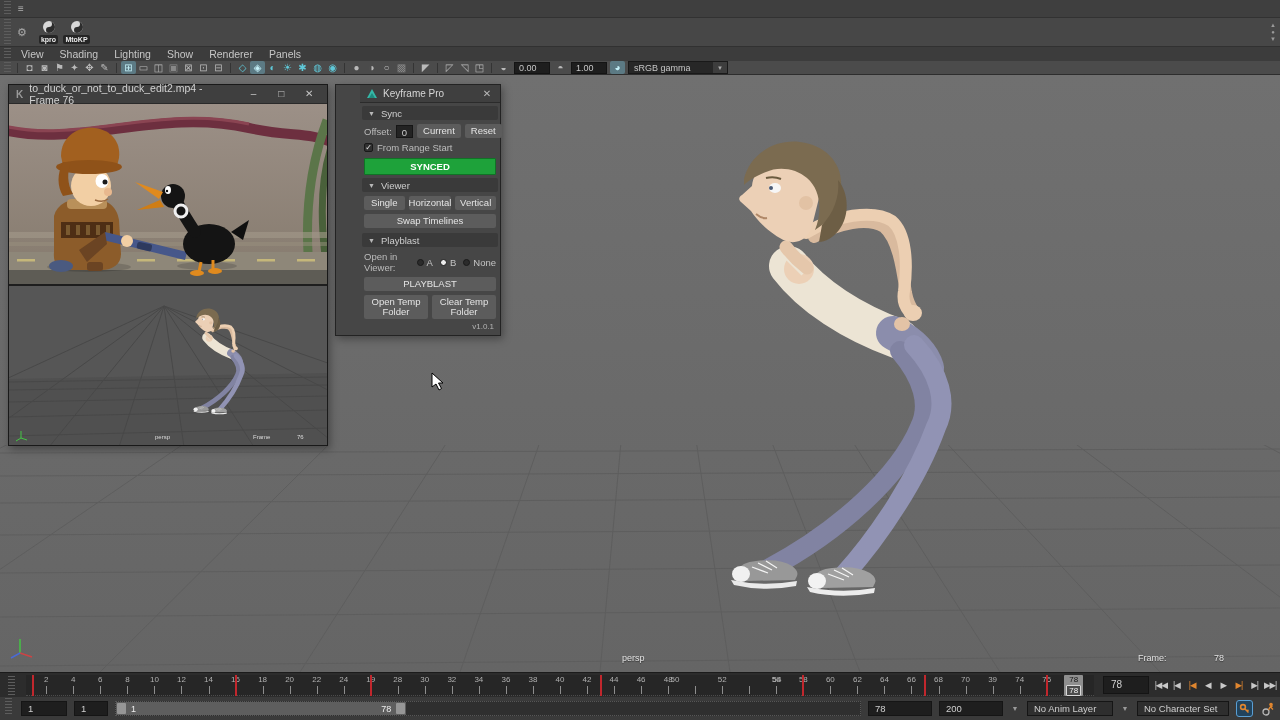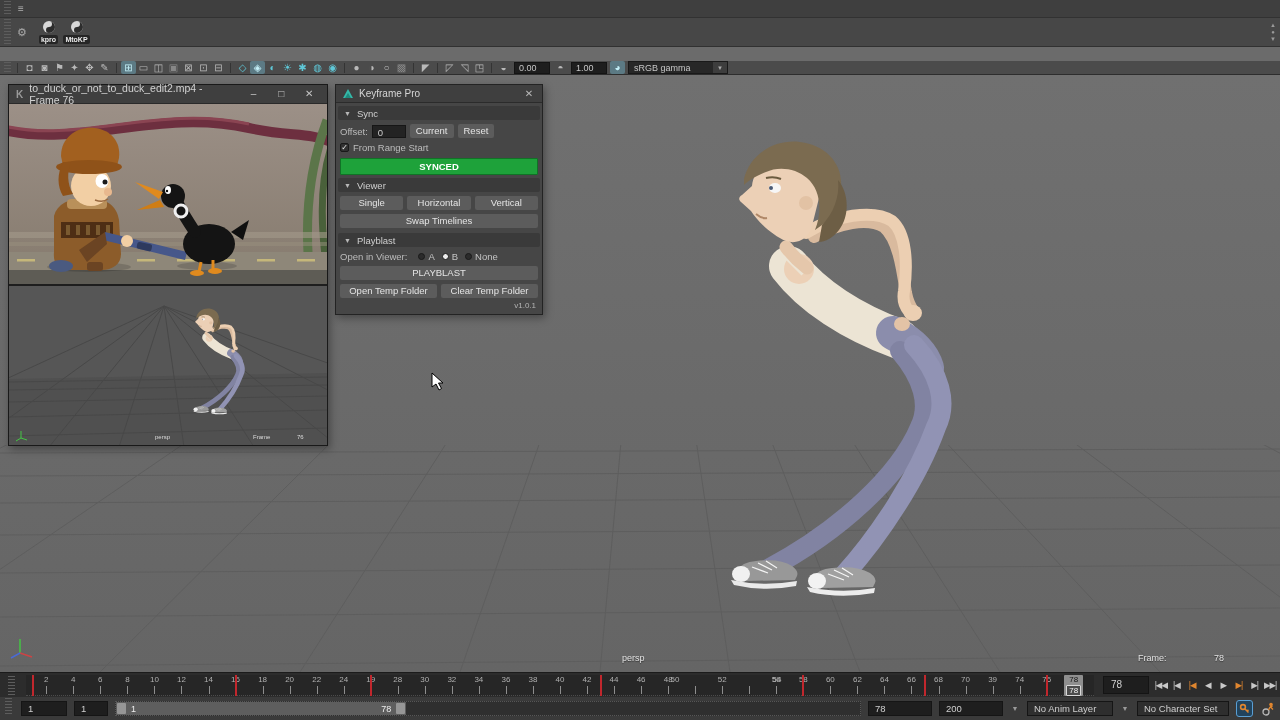--- a/index.html
+++ b/index.html
@@ -44,21 +44,21 @@
 
 #viewer-win{position:absolute;left:8px;top:84px;width:320px;background:#3a3a3a;border:1px solid #191919;z-index:10;box-shadow:2px 3px 8px rgba(0,0,0,.35);}
 .wtitle{height:19px;background:#3f3f3f;display:flex;align-items:center;font-size:10.5px;color:#d2d2d2;padding:0 7px;gap:6px;border-bottom:1px solid #2a2a2a;}
 .wlogo{color:#9a9a9a;font-weight:bold;font-size:10px;}
 .wtitle .sp{flex:1;}
 .wbtn{width:24px;text-align:center;color:#c4c4c4;font-size:10px;line-height:18px;}
 .video{position:relative;height:180px;background:#000;overflow:hidden;}
 .preview{position:relative;height:161px;background:#565656;border-top:2px solid #1e1e1e;overflow:hidden;}
 .minihud{position:absolute;font-size:6px;color:#dcdcdc;}
 
-#kpro{position:absolute;left:335px;top:84px;width:208px;background:#464646;border:1px solid #232323;z-index:11;font-size:9.5px;box-shadow:2px 3px 8px rgba(0,0,0,.35);padding-bottom:2px;}
+#kpro{position:absolute;left:335px;top:84px;width:166px;background:#464646;border:1px solid #232323;z-index:11;font-size:9.5px;box-shadow:2px 3px 8px rgba(0,0,0,.35);padding-bottom:2px;padding-left:24px;}
 .ktitle{height:18px;background:#3f3f3f;display:flex;align-items:center;gap:5px;padding:0 6px;font-size:10px;color:#d6d6d6;border-bottom:1px solid #2b2b2b;}
 .ktitle .sp{flex:1;}
 .kclose{color:#b8b8b8;font-size:10px;width:14px;text-align:center;}
 .ksec{height:14px;background:#3a3a3a;display:flex;align-items:center;gap:6px;padding-left:6px;color:#cfcfcf;margin:3px 2px 2px;border-radius:2px;}
 .chev{font-size:7px;color:#b8b8b8;}
 .krow{display:flex;align-items:center;padding:2px 4px;gap:4px;}
 .klabel{color:#bcbcbc;}
 .kinput{background:#232323;border:1px solid #161616;color:#cccccc;padding:1px 5px;height:13px;line-height:11px;}
 .kbtn{background:#5c5c5c;border-radius:2px;text-align:center;color:#e4e4e4;padding:2px 6px;line-height:10px;}
 .kbtn.grow{flex:1;padding:2px 0;}
@@ -129,20 +129,31 @@
         </span>
       <span class="badge">MtoKP</span>
     </div>
     <div id="shelf-scroll">
       <span>▲</span>
       <span>●</span>
       <span>▼</span>
     </div>
   </div>
 
+  <div class="row" id="menurow">
+    <div class="grip"></div>
+    <div style="display:flex;">
+        <div class="menu-item">View</div>
+        <div class="menu-item">Shading</div>
+        <div class="menu-item">Lighting</div>
+        <div class="menu-item">Show</div>
+        <div class="menu-item">Renderer</div>
+        <div class="menu-item">Panels</div>
+      </div>
+  </div>
 
   <div class="row" id="toolbar">
     <div class="grip"></div>
     <div id="toolbar-items">
         <div class="tsep"></div>
         <div class="ticon">◘</div>
         <div class="ticon">◙</div>
         <div class="ticon">⚑</div>
         <div class="ticon">✦</div>
         <div class="ticon">✥</div>

